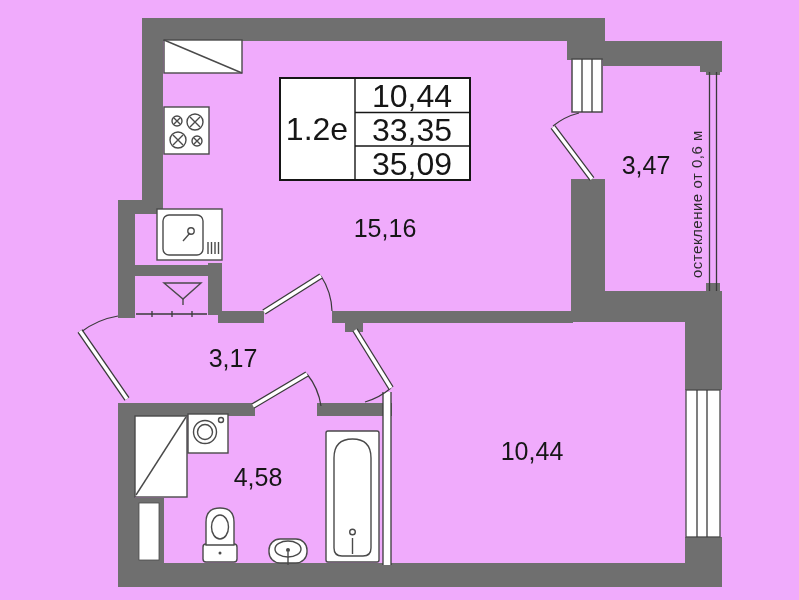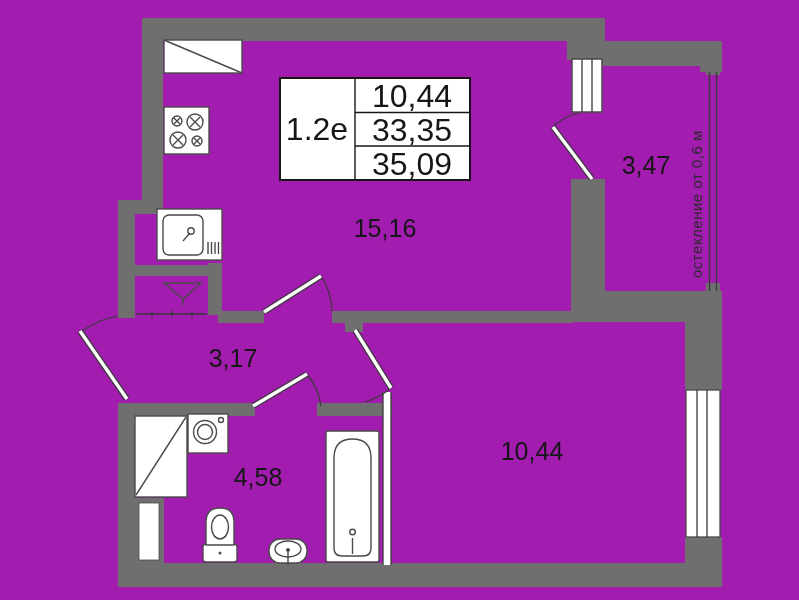--- a/index.html
+++ b/index.html
@@ -1,16 +1,16 @@
 <!DOCTYPE html>
 <html><head>
 <meta charset="utf-8">
 <style>
   html,body{margin:0;padding:0;background:#ffffff;}
-  .stage{position:relative;width:799px;height:600px;background:#a21caf;
+  .stage{position:relative;width:799px;height:600px;background:#f0abfc;
          font-family:"Liberation Sans", sans-serif;}
   .wall{fill:#6f6f6f;}
   .fx{stroke:#4a4a4a;stroke-width:1.4;fill:#ffffff;}
   .fxn{stroke:#4a4a4a;stroke-width:1.4;fill:none;}
   .thin{stroke:#3a3a3a;stroke-width:1.3;fill:none;}
   .arc{stroke:#3a3a3a;stroke-width:1.2;fill:none;}
   .leaf-o{stroke:#3a3a3a;stroke-width:6;fill:none;}
   .leaf-i{stroke:#ffffff;stroke-width:3.4;fill:none;}
   .tbl{stroke:#161616;fill:#ffffff;stroke-width:2;}
   .tbl-ln{stroke:#161616;stroke-width:1.4;}

